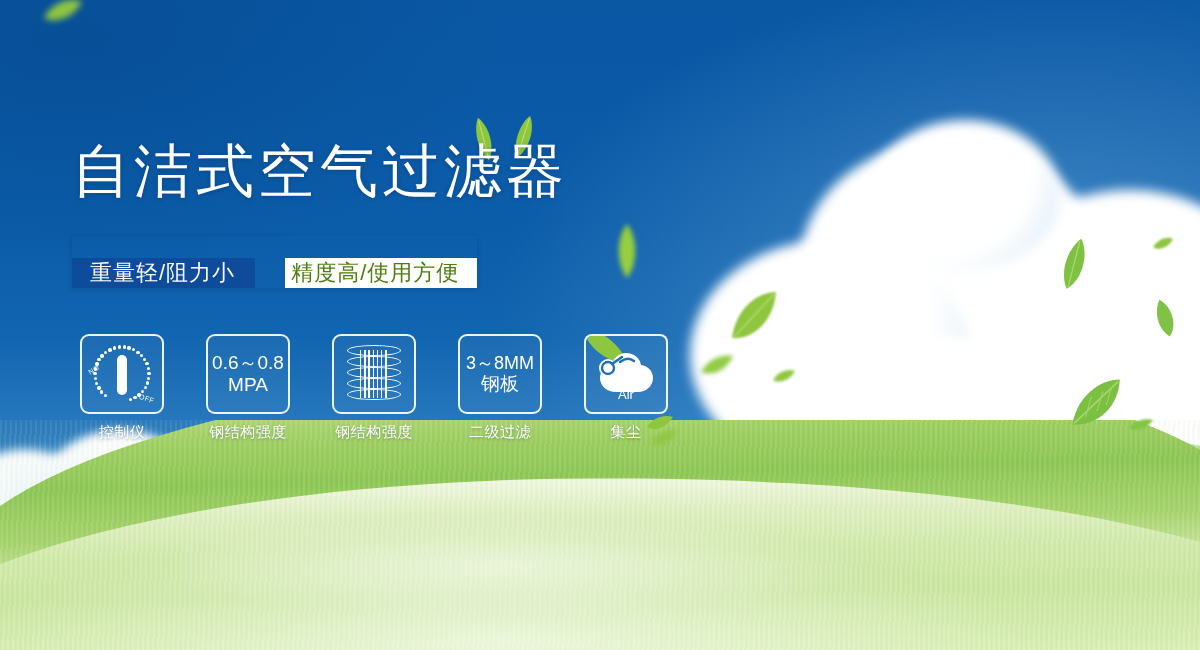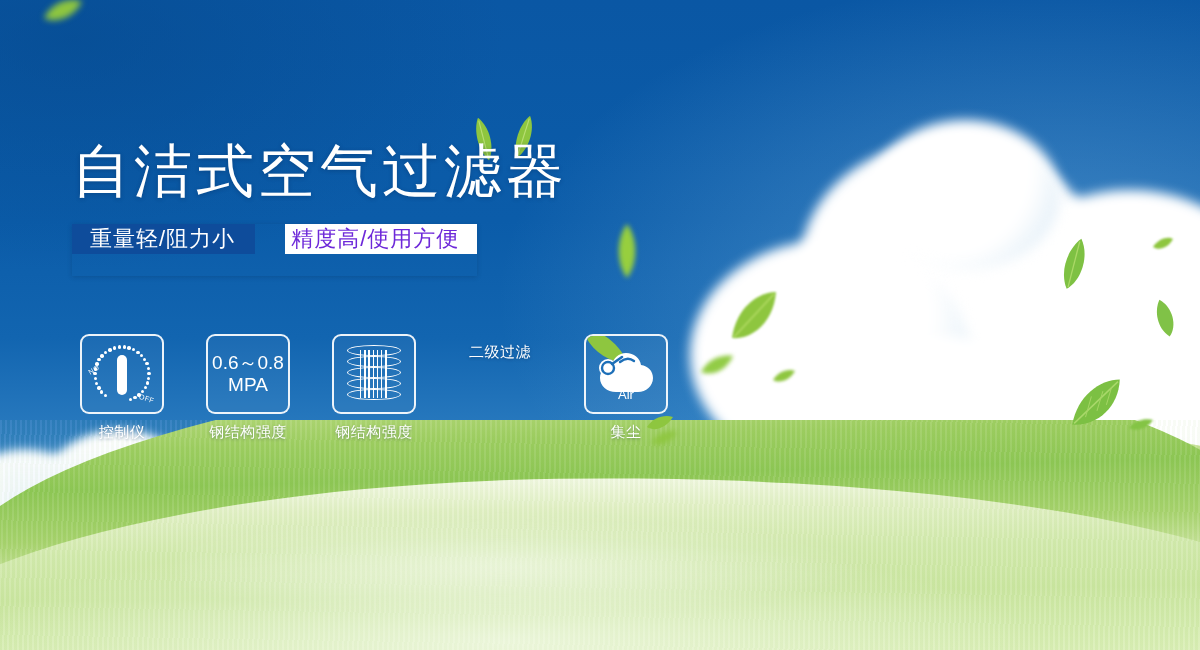--- a/index.html
+++ b/index.html
@@ -125,35 +125,35 @@
     text-shadow:0 1px 4px rgba(0,30,70,0.30);
     white-space:nowrap;
   }
 
   
   .title-leaves{ position:absolute; left:460px; top:108px; width:90px; height:58px; }
   .title-leaves .lf{ position:absolute; width:18px; height:44px; }
 
   
   .subband{
-    position:absolute; left:72px; top:224px; height:52px; display:flex; align-items:flex-start;
+    position:absolute; left:72px; top:236px; height:52px; display:flex; align-items:flex-end;
     box-shadow:0 1px 5px rgba(0,25,60,0.20);
   }
   .sub-left{
     background:#0e4c9b; color:#ffffff; display:flex; align-items:center;
     padding:0 20px 0 18px; font-size:22px; letter-spacing:1px; white-space:nowrap;
   }
   .sub-sep{
     width:30px; background:linear-gradient(100deg,#0e4c9b 0%, #0e4c9b 46%, #ffffff 48%, #ffffff 100%);
     transform:skewX(0deg);
     clip-path:polygon(0 0, 100% 0, 100% 100%, 0 100%);
     background-image:linear-gradient(104deg,#0e4c9b 0 calc(50% - 1px), #ffffff calc(50% + 0px) 100%);
   }
   .sub-right{
-    background:#ffffff; color:#6d28d9; display:flex; align-items:center;
+    background:#ffffff; color:#4d7c0f; display:flex; align-items:center;
     padding:0 18px 0 6px; font-size:22px; letter-spacing:1px; white-space:nowrap;
   }
 
   
   .features{ position:absolute; left:80px; top:334px; display:flex; gap:42px; }
   .feature{ width:84px; display:flex; flex-direction:column; align-items:center; }
   .fbox{
     width:84px; height:80px; border:2px solid rgba(255,255,255,0.92); border-radius:9px;
     position:relative; display:flex; flex-direction:column; align-items:center; justify-content:center;
     background:rgba(255,255,255,0.045);
@@ -378,25 +378,29 @@
           <div class="disc" style="top:11px;"></div>
           <div class="disc" style="top:22px;"></div>
           <div class="disc" style="top:33px;"></div>
           <div class="disc" style="top:44px;"></div>
         </div>
       </div>
       <div class="flabel">钢结构强度</div>
     </div>
 
     <div class="feature">
+      <div class="fbox">
+        <div class="ftext small">3～8MM</div>
+        <div class="ftext">钢板</div>
+      </div>
       <div class="flabel">二级过滤</div>
     </div>
 
     <div class="feature">
-      <div class="fbox" style="overflow:hidden;">
+      <div class="fbox" style="overflow:hidden;border-radius:8px;">
         <svg style="position:absolute;left:-6px;top:-10px;width:50px;height:44px;" viewBox="0 0 50 44">
           <path d="M2 2 C22 4 40 18 48 38 C26 36 8 22 2 2 Z" fill="#8ec63f"></path>
         </svg>
         <div class="airicon">
           <svg viewBox="0 0 60 46" style="width:60px;height:46px;">
             <path d="M20 44 C11 44 4 38 4 30 C4 23 9 18 16 17 C17 10 23 5 30 5
                      C38 5 44 10 45 17 C52 18 57 23 57 30 C57 38 50 44 42 44 Z" fill="#ffffff"></path>
             <circle cx="12" cy="20" r="9" fill="#ffffff"></circle>
             <circle cx="12" cy="20" r="6" fill="none" stroke="#1d6fb8" stroke-width="2.4"></circle>
             <path d="M16 16 L26 9" stroke="#1d6fb8" stroke-width="2.6" stroke-linecap="round"></path>

